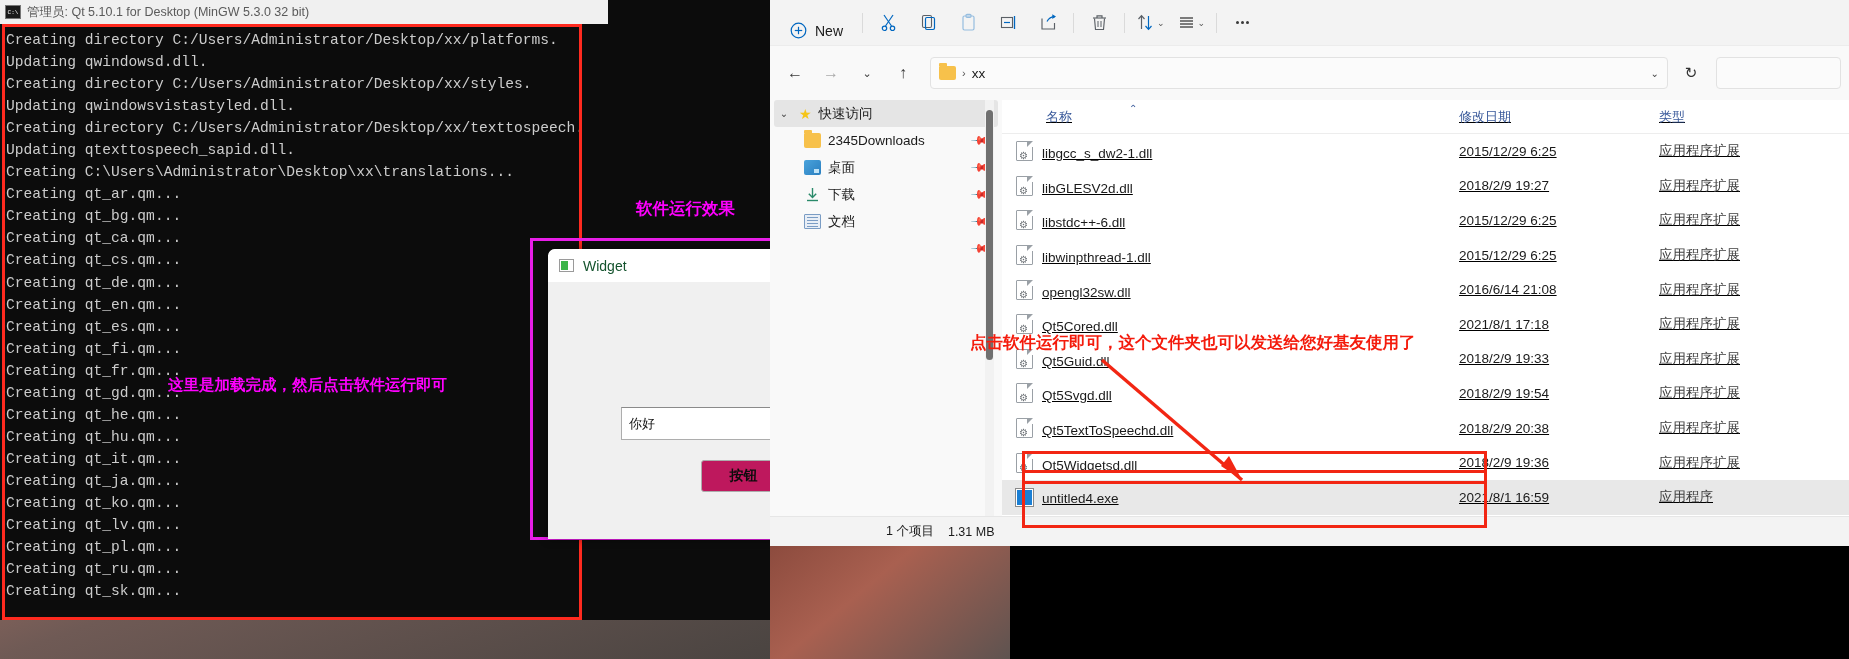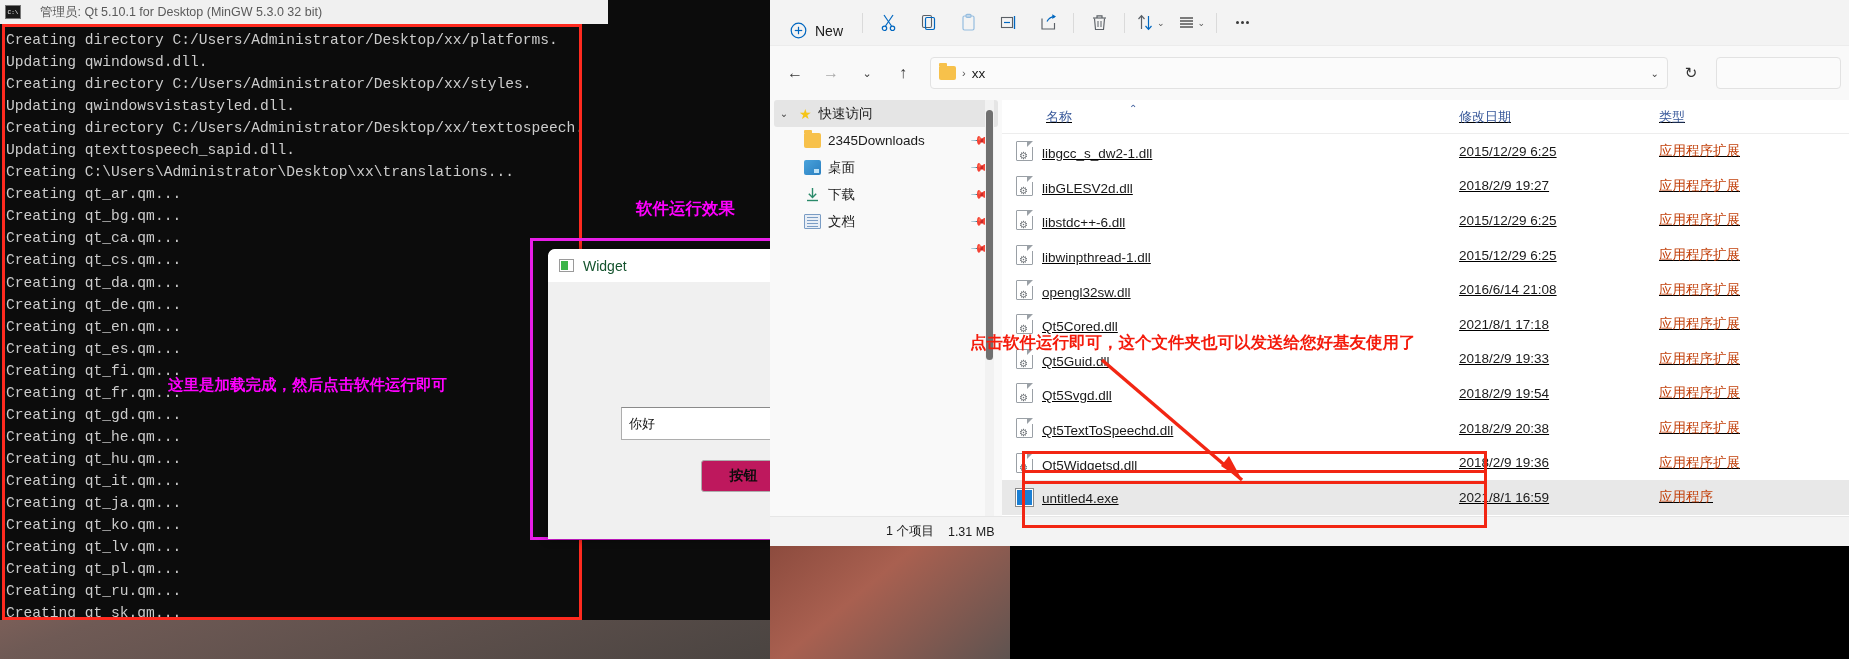--- a/index.html
+++ b/index.html
@@ -22,21 +22,21 @@
     background: linear-gradient(140deg, #8b4a3d 0%, #a96050 40%, #5e5350 100%);
   }
 
   
   .console-win {
     position: absolute; left: 0px; top: 0px; width: 608px; height: 620px;
     background: #0c0c0c;
   }
   .console-title {
     height: 24px; background: #f0f0f0;
-    display: flex; align-items: center; gap: 19px;
+    display: flex; align-items: center; gap: 6px;
     padding-left: 5px;
     font-size: 12.5px; color: #5a5a5a;
     font-family: "Liberation Sans", sans-serif;
     white-space: nowrap;
   }
   .console-icon {
     width: 16px; height: 14px; background: #1a1a1a;
     border: 1px solid #777; color: #fff; font-size: 6px;
     display: flex; align-items: center; justify-content: center;
     font-family: "Liberation Mono", monospace;
@@ -251,21 +251,21 @@
   .sort-caret {
     position: absolute; left: 127px; top: 3px; color: #3a5a9b; font-size: 10px;
   }
   .file-row {
     display: flex; align-items: center; height: 34.6px;
     font-size: 13.5px; color: #1a1a1a;
   }
   .file-row.selected { background: #e8e8e8; }
   .f-name { width: 457px; display: flex; align-items: flex-end; gap: 9px; padding-left: 14px; }
   .f-date { width: 200px; color: #1a1a1a; }
-  .f-type { width: 180px; color: #c2410c; }
+  .f-type { width: 180px; color: #404040; }
   .dll-ico {
     width: 17px; height: 20px; background: #fff; border: 1px solid #9aa0a6;
     position: relative; flex: 0 0 auto; border-radius: 1px;
   }
   .dll-ico::after {
     content: "\2699"; position: absolute; left: 2px; bottom: -1px;
     font-size: 10px; color: #6b7075; line-height: 10px;
   }
   .dll-ico::before {
     content: ""; position: absolute; right: -1px; top: -1px;
@@ -326,21 +326,20 @@
         <div class="cline">Updating qwindowsd.dll.</div>
         <div class="cline">Creating directory C:/Users/Administrator/Desktop/xx/styles.</div>
         <div class="cline">Updating qwindowsvistastyled.dll.</div>
         <div class="cline">Creating directory C:/Users/Administrator/Desktop/xx/texttospeech.</div>
         <div class="cline">Updating qtexttospeech_sapid.dll.</div>
         <div class="cline">Creating C:\Users\Administrator\Desktop\xx\translations...</div>
         <div class="cline">Creating qt_ar.qm...</div>
         <div class="cline">Creating qt_bg.qm...</div>
         <div class="cline">Creating qt_ca.qm...</div>
         <div class="cline">Creating qt_cs.qm...</div>
-        <div class="cline">Creating qt_da.qm...</div>
         <div class="cline">Creating qt_de.qm...</div>
         <div class="cline">Creating qt_en.qm...</div>
         <div class="cline">Creating qt_es.qm...</div>
         <div class="cline">Creating qt_fi.qm...</div>
         <div class="cline">Creating qt_fr.qm...</div>
         <div class="cline">Creating qt_gd.qm...</div>
         <div class="cline">Creating qt_he.qm...</div>
         <div class="cline">Creating qt_hu.qm...</div>
         <div class="cline">Creating qt_it.qm...</div>
         <div class="cline">Creating qt_ja.qm...</div>

